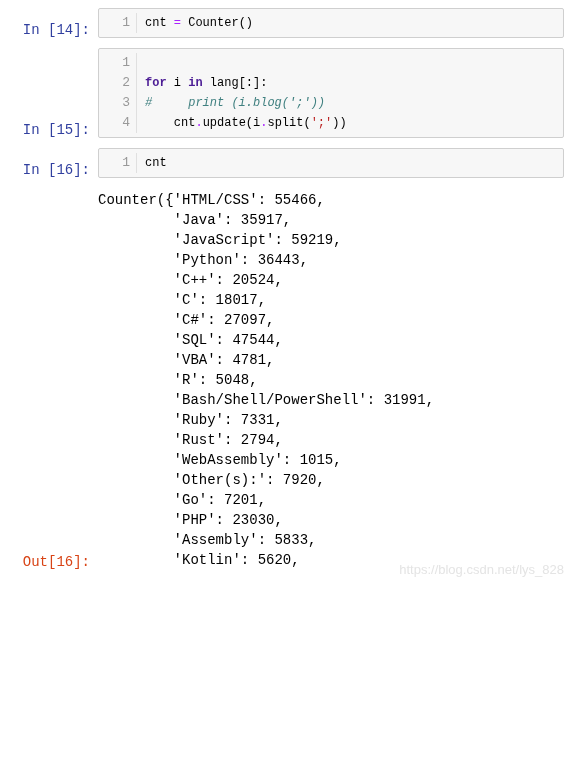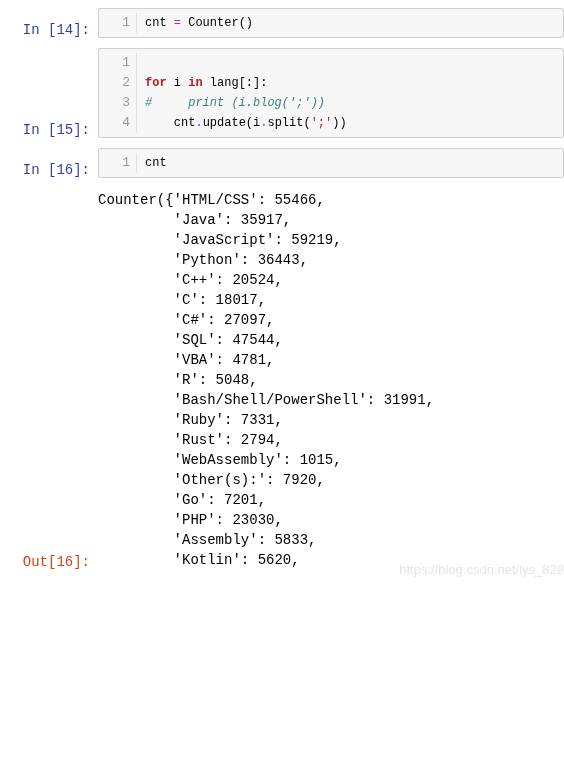--- a/index.html
+++ b/index.html
@@ -55,21 +55,21 @@
     border-right: 1px solid #e0e0e0;
     box-sizing: border-box;
     user-select: none;
   }
   .code-text {
     padding-left: 8px;
     font-family: "SimSun", "NSimSun", "Courier New", monospace;
     font-size: 12px;
     white-space: pre;
   }
-  .kw { color: #b91c1c; font-weight: bold; }
+  .kw { color: #4c1d95; font-weight: bold; }
   .op { color: #AA22FF; }
   .str { color: #BA2121; }
   .comment { color: #408080; font-style: italic; }
 
   .output-area {
     flex: 1;
     padding-top: 2px;
   }
   .output-line {
     font-family: Liberation Mono, monospace;

